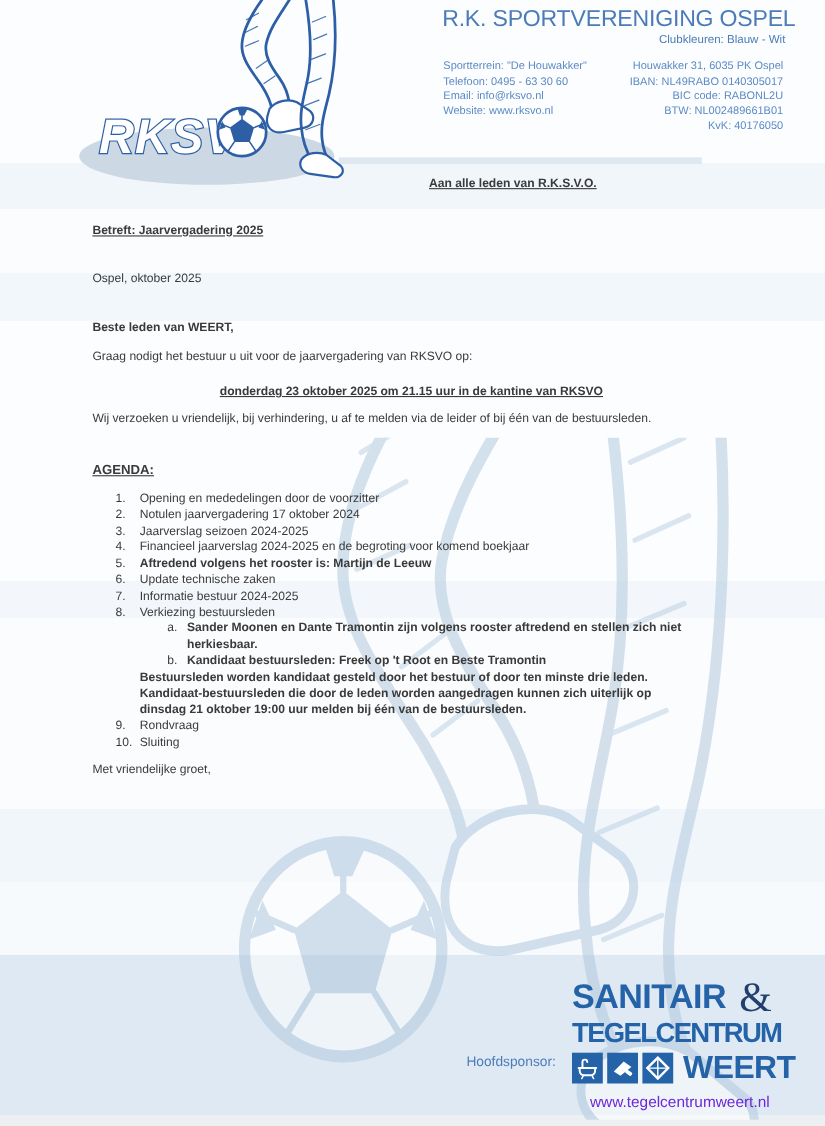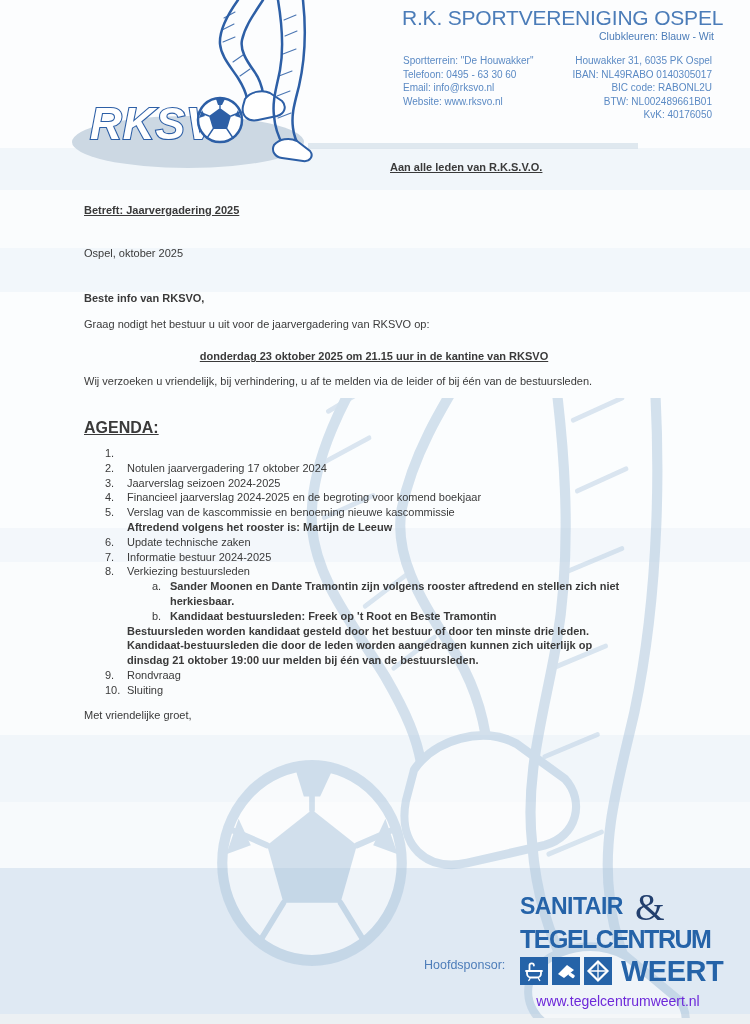--- a/index.html
+++ b/index.html
@@ -32,35 +32,35 @@
 
   .letter{position:absolute;left:84px;top:160px;width:580px;font-size:11px;line-height:15px;z-index:2;}
   .bold{font-weight:bold;}
   .addressee{margin-left:306px;font-weight:bold;text-decoration:underline;white-space:nowrap;}
   .subject{margin-top:28px;font-weight:bold;text-decoration:underline;}
   .dateline{margin-top:28px;}
   .salutation{margin-top:30px;font-weight:bold;}
   .intro{margin-top:11px;}
   .meeting-line{margin-top:17px;text-align:center;font-weight:bold;text-decoration:underline;}
   .absence{margin-top:10px;}
-  .agenda-heading{margin-top:31px;font-size:16px;font-weight:bold;text-decoration:underline;}
+  .agenda-heading{margin-top:31px;font-size:12px;font-weight:bold;text-decoration:underline;}
   .agenda-list{margin-top:11px;line-height:14.8px;}
   .arow{display:flex;}
   .anum{width:22px;margin-left:21px;flex:none;}
   .atxt{width:505px;}
   .subrow{display:flex;}
   .submark{width:18px;margin-left:25px;flex:none;}
   .subtxt{width:468px;font-weight:bold;}
   .closing{margin-top:10px;}
   .signature{margin-top:28px;}
 
   .hoofdsponsor{position:absolute;left:424px;top:958px;font-size:12.5px;color:#4d7db9;z-index:2;}
   .sponsor{position:absolute;left:520px;top:891px;z-index:2;color:#2563a8;}
   .srow1{display:flex;align-items:flex-start;}
-  .sanitair{font-size:23px;font-weight:bold;letter-spacing:-0.5px;line-height:30px;}
+  .sanitair{font-size:31px;font-weight:bold;letter-spacing:-0.5px;line-height:30px;}
   .amp{font-family:"Liberation Serif",serif;font-size:38px;line-height:32px;color:#223f6e;margin-left:12px;}
   .tegelcentrum{font-size:25px;font-weight:bold;letter-spacing:-1.5px;line-height:28px;margin-top:2px;}
   .srow3{display:flex;align-items:flex-start;margin-top:4px;}
   .sq{width:28px;height:28px;background:#2563a8;margin-right:4px;display:flex;align-items:center;justify-content:center;flex:none;}
   .weert{font-size:29px;font-weight:bold;letter-spacing:-0.5px;line-height:28px;margin-left:5px;}
   .surl{margin-top:8px;font-size:14px;color:#6d28d9;width:196px;text-align:center;}
 </style>
 </head>
 <body>
 
@@ -130,46 +130,46 @@
 <div class="watermark">
   <svg viewBox="125 15 125 140" preserveAspectRatio="none">
       <use href="#legsball"></use>
     </svg>
 </div>
 
 <div class="letter">
   <div class="addressee">Aan alle leden van R.K.S.V.O.</div>
   <div class="subject">Betreft: Jaarvergadering 2025</div>
   <div class="dateline">Ospel, oktober 2025</div>
-  <div class="salutation">Beste info van RKSVO,</div>
+  <div class="salutation">Beste leden van WEERT,</div>
   <div class="intro">Graag nodigt het bestuur u uit voor de jaarvergadering van RKSVO op:</div>
   <div class="meeting-line">donderdag 23 oktober 2025 om 21.15 uur in de kantine van RKSVO</div>
   <div class="absence">Wij verzoeken u vriendelijk, bij verhindering, u af te melden via de leider of bij één van de bestuursleden.</div>
   <div class="agenda-heading">AGENDA:</div>
 
   <div class="agenda-list">
     <div class="arow">
       <span class="anum">1.</span>
+      <span class="atxt">Opening en mededelingen door de voorzitter</span>
     </div>
     <div class="arow">
       <span class="anum">2.</span>
       <span class="atxt">Notulen jaarvergadering 17 oktober 2024</span>
     </div>
     <div class="arow">
       <span class="anum">3.</span>
       <span class="atxt">Jaarverslag seizoen 2024-2025</span>
     </div>
     <div class="arow">
       <span class="anum">4.</span>
       <span class="atxt">Financieel jaarverslag 2024-2025 en de begroting voor komend boekjaar</span>
     </div>
     <div class="arow">
       <span class="anum">5.</span>
       <div class="atxt">
-        <div>Verslag van de kascommissie en benoeming nieuwe kascommissie</div>
         <div class="bold">Aftredend volgens het rooster is: Martijn de Leeuw</div>
       </div>
     </div>
     <div class="arow">
       <span class="anum">6.</span>
       <span class="atxt">Update technische zaken</span>
     </div>
     <div class="arow">
       <span class="anum">7.</span>
       <span class="atxt">Informatie bestuur 2024-2025</span>

